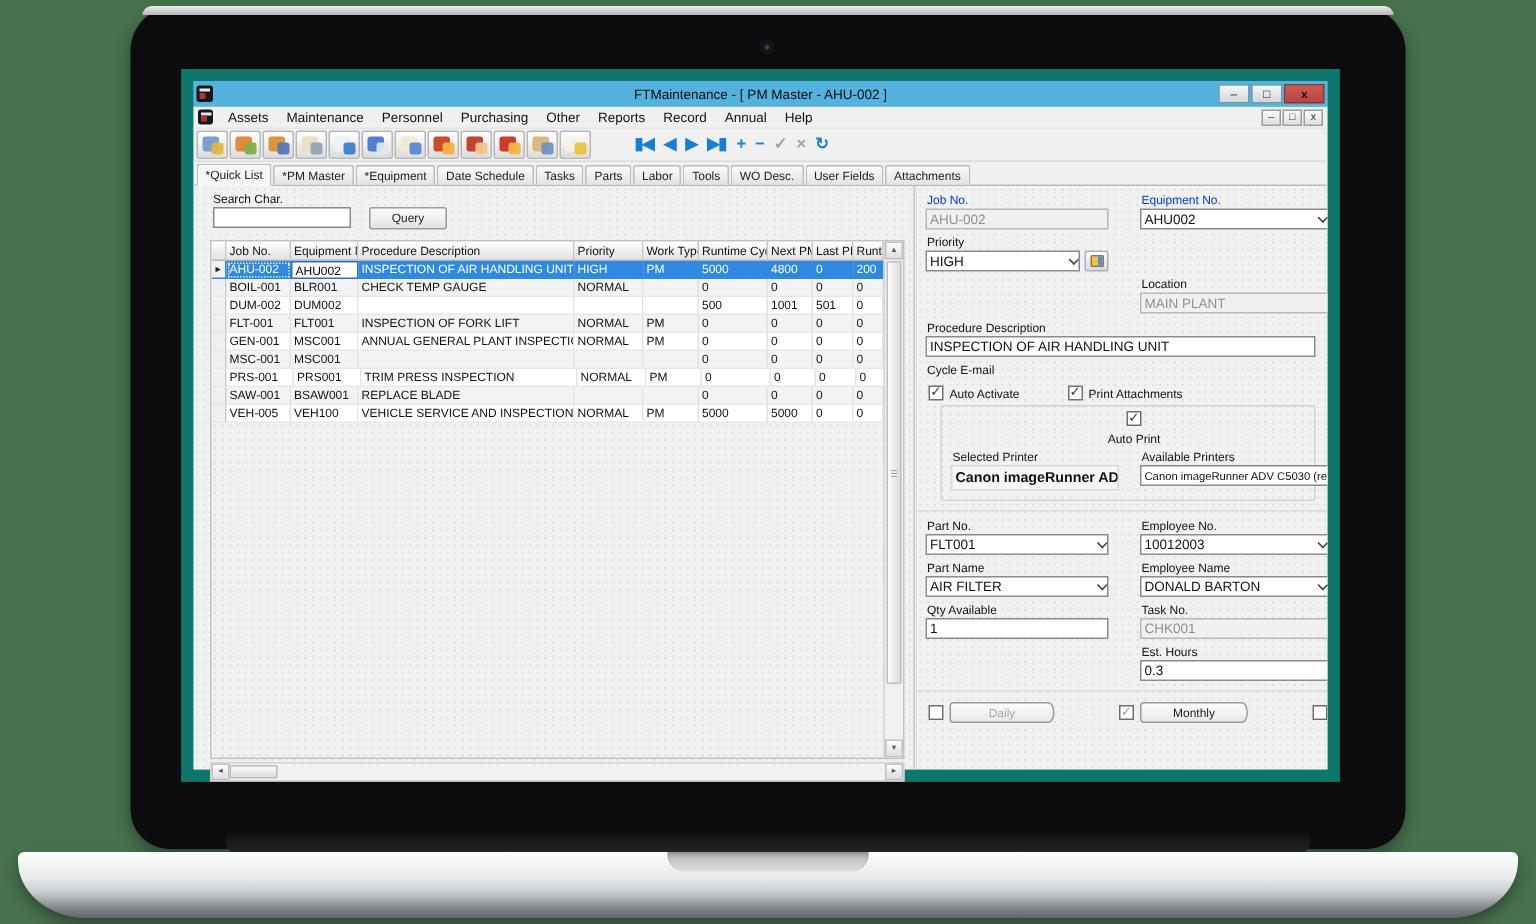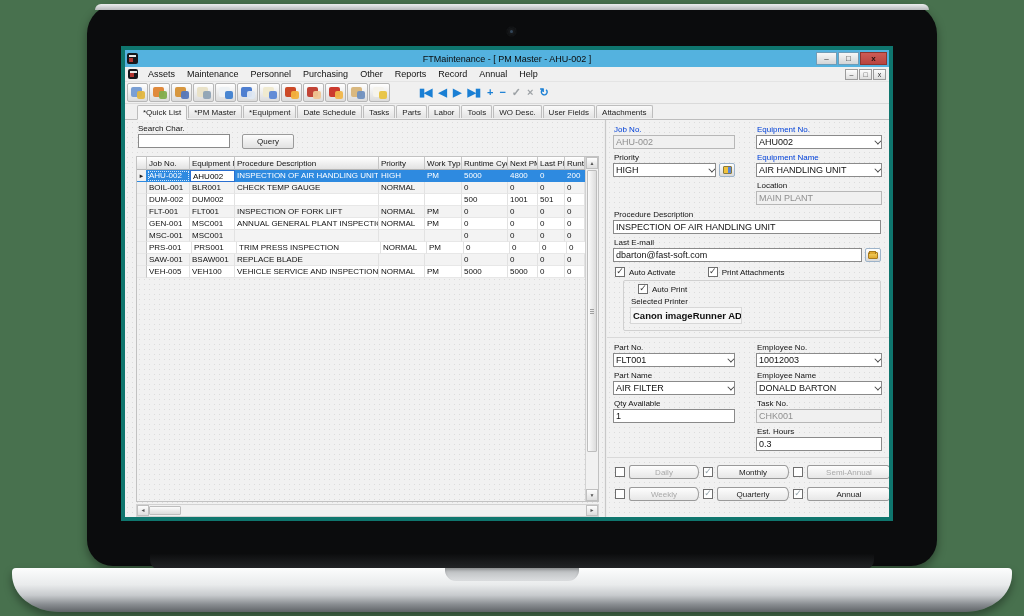--- a/index.html
+++ b/index.html
@@ -10,21 +10,21 @@
   .lid{position:absolute;left:87px;top:4px;width:850px;height:562px;background:#0b0c0d;border-radius:30px 30px 26px 26px;box-shadow:0 4px 10px rgba(0,0,0,.38);}
   .lid::before{content:"";position:absolute;left:8px;top:0;right:8px;height:6px;border-radius:30px 30px 0 0;background:linear-gradient(#eceeef,#b6b9bb);}
   .camera{position:absolute;left:50%;top:23px;width:9px;height:9px;margin-left:-5px;border-radius:50%;background:#17191b;box-shadow:inset 0 0 2px #000,0 0 1px #3a3d40;}
   .camera::after{content:"";position:absolute;left:3px;top:3px;width:3px;height:3px;border-radius:50%;background:#33475a;}
   .hinge{position:absolute;left:150px;top:554px;width:724px;height:16px;background:linear-gradient(#0c0d0e,#27292b);border-radius:0 0 10px 10px;}
   .base{position:absolute;left:12px;top:568px;width:1000px;height:44px;border-radius:4px 4px 46px 46px/4px 4px 38px 38px;background:linear-gradient(#fcfdfd,#e9ebec 38%,#c7cacd 62%,#8b8f93 82%,#5f6367);box-shadow:0 5px 9px rgba(0,0,0,.35);}
   .base::before{content:"";position:absolute;left:50%;top:0;width:134px;height:13px;margin-left:-67px;border-radius:0 0 11px 11px;background:linear-gradient(#b5b8ba,#dcdee0);box-shadow:inset 0 2px 3px rgba(0,0,0,.22);}
   .screen{position:absolute;left:34px;top:42px;width:772px;height:475px;background:#000;}
 
   
-  .app{position:absolute;inset:0;background:#22c55e;border:4px solid #0f766e;display:flex;flex-direction:column;font-size:9px;color:#111;}
+  .app{position:absolute;inset:0;background:#22c55e;border:8px solid #0f766e;display:flex;flex-direction:column;font-size:9px;color:#111;}
   .titlebar{height:17px;background:#54b2df;display:flex;align-items:center;padding:0 2px;position:relative;flex:0 0 auto;}
   .title{position:absolute;left:0;right:0;text-align:center;font-size:9px;color:#0b0b0b;}
   .app-icon{width:11px;height:11px;background:#16171c;border-radius:2px;position:relative;z-index:1;flex:0 0 auto;}
   .app-icon::after{content:"";position:absolute;left:2px;bottom:2px;width:4px;height:4px;background:#b23430;}
   .app-icon::before{content:"";position:absolute;left:2px;top:2px;width:7px;height:2px;background:#e8e8e8;}
   .win-btns{margin-left:auto;display:flex;gap:1px;z-index:1;}
   .wbtn{width:21px;height:13px;display:flex;align-items:center;justify-content:center;font-size:8px;line-height:1;background:linear-gradient(#f7f7f7,#d3d5d7);border:1px solid #6f9cb7;color:#222;cursor:pointer;}
   .wbtn.close{width:27px;background:linear-gradient(#cd5b55,#b9443f);border-color:#8d352f;color:#26100f;font-weight:bold;}
 
   .menubar{height:15px;display:flex;align-items:center;padding:0 3px;background:#f0f0f0;border-bottom:1px solid #e4e4e4;flex:0 0 auto;}
@@ -33,21 +33,21 @@
   .mdi-btns{margin-left:auto;display:flex;gap:1px;}
   .mdi-btn{width:13px;height:11px;border:1px solid #9b9b9b;background:linear-gradient(#fcfcfc,#dedede);font-size:7px;line-height:1;display:flex;align-items:center;justify-content:center;color:#333;}
 
   .toolbar{height:22px;display:flex;align-items:center;padding:0 2px;background:#f0f0f0;border-bottom:1px solid #dadada;flex:0 0 auto;}
   .tool-btn{width:21px;height:19px;margin-right:1px;border:1px solid #b7b7b7;border-radius:2px;background:linear-gradient(#ffffff,#dcdcdc);position:relative;overflow:hidden;flex:0 0 auto;cursor:pointer;}
   .ti-a{position:absolute;left:3px;top:3px;width:11px;height:10px;border-radius:2px;}
   .ti-b{position:absolute;right:2px;bottom:2px;width:8px;height:8px;border-radius:2px;opacity:.95;}
   .nav-group{display:flex;align-items:center;gap:7px;margin-left:28px;}
   .nav-btn{font-size:11px;font-weight:bold;letter-spacing:-1px;line-height:1;cursor:pointer;}
 
-  .tabbar{height:16px;display:flex;align-items:center;padding:0 12px;border-bottom:1px solid #bdbdbd;background:#f0f0f0;flex:0 0 auto;}
+  .tabbar{height:16px;display:flex;align-items:flex-end;padding:0 2px;border-bottom:1px solid #bdbdbd;background:#f0f0f0;flex:0 0 auto;}
   .tab{height:13px;padding:0 5px;border:1px solid #bdbdbd;border-bottom:none;border-radius:2px 2px 0 0;background:linear-gradient(#fafafa,#e3e3e3);margin-right:1px;font-size:8px;display:flex;align-items:center;color:#222;white-space:nowrap;cursor:pointer;}
   .tab.active{height:15px;background:#f6f6f6;margin-bottom:-1px;border-bottom:1px solid #f6f6f6;}
 
   .main{flex:1;display:flex;min-height:0;}
   .dots{background-color:#f1f1f1;background-image:radial-gradient(#dcdcdc .6px,transparent .7px);background-size:5px 5px;}
   .left-panel{width:479px;position:relative;flex:0 0 auto;}
   .divider{width:3px;background:#c8c8c8;border-left:1px solid #ececec;border-right:1px solid #ececec;flex:0 0 auto;}
   .right-panel{flex:1;padding:3px 8px 0 6px;overflow:hidden;}
 
   
@@ -89,26 +89,26 @@
   .with-btn .tb{flex:1;}
   .mini-btn{width:16px;height:14px;border:1px solid #9db3c9;border-radius:2px;background:linear-gradient(#ffffff,#d9d9d9);display:flex;align-items:center;justify-content:center;cursor:pointer;flex:0 0 auto;}
   .lookup-glyph{width:9px;height:8px;background:linear-gradient(90deg,#f0c23c 0 4px,#5b87d6 4px);border:1px solid #8a7a3a;border-radius:1px;}
   .folder-glyph{width:10px;height:7px;background:linear-gradient(#f2cf62,#dfa92f);border:1px solid #a8791d;border-radius:1px;position:relative;}
   .folder-glyph::before{content:"";position:absolute;left:0;top:-2px;width:5px;height:2px;background:#dfa92f;border:1px solid #a8791d;border-bottom:none;border-radius:1px 1px 0 0;}
   .cb{width:10px;height:10px;border:1px solid #6e6e6e;background:#fff;display:inline-flex;align-items:center;justify-content:center;font-size:9px;line-height:1;color:#3c3c3c;flex:0 0 auto;cursor:pointer;}
   .cb.checked::after{content:"\2713";margin-top:-1px;}
   .cb-row{display:flex;align-items:center;gap:4px;margin:5px 0 3px 2px;font-size:8px;}
   .cb-row .gap{width:24px;}
   .gbox{border:1px solid #d0d0d0;border-radius:2px;margin:1px 0 3px 10px;padding:1px 6px 6px 6px;}
-  .gbox .cb-row{margin:2px 0 1px 8px;}
+  .gbox .cb-row{margin:2px 0 1px 8px;flex-direction:column;}
   .pgrid{display:grid;grid-template-columns:112px 132px;column-gap:14px;}
   .printer-val{font-weight:bold;font-size:9.5px;border:1px solid #d7d7d7;background:#f6f6f6;height:17px;display:flex;align-items:center;padding:0 2px;white-space:nowrap;overflow:hidden;}
   .dd.small{font-size:7.5px;}
   .sep{height:1px;background:#d9d9d9;margin:6px -8px 3px -6px;}
-  .sched{display:grid;grid-template-columns:88px 90px 102px;row-gap:8px;margin:7px 0 0 2px;}
+  .sched{display:grid;grid-template-columns:88px 90px 102px;row-gap:8px;margin:7px 0 0 2px;gap:39px;}
   .sched-item{display:flex;align-items:center;gap:4px;}
   .sched-item .cb.checked::after{color:#93a3ab;}
   .sched-btn{flex:1;height:14px;border:1px solid #9a9a9a;border-radius:9px 15px 15px 9px/11px 26px 26px 11px;background:linear-gradient(#fdfdfd,#e7e7e7);font:8px "Liberation Sans",sans-serif;color:#1c1c1c;cursor:pointer;margin-right:4px;}
   .sched-btn.dis{color:#a9a9a9;}
 </style>
 </head>
 <body>
 
 <div class="stage">
   <div class="lid">
@@ -395,53 +395,40 @@
                 <div class="with-btn">
                   <div class="tb dd">
                       <span>HIGH</span>
                       <span class="dd-arrow"></span>
                     </div>
                   <div class="mini-btn">
                       <span class="lookup-glyph"></span>
                     </div>
                 </div>
               </div>
-              <div>
-                <span class="flabel blue">Equipment Name</span>
-                <div class="tb dd">
-                    <span>AIR HANDLING UNIT</span>
-                    <span class="dd-arrow"></span>
-                  </div>
-              </div>
             </div>
 
             <div class="frow">
               <div></div>
               <div>
                 <span class="flabel">Location</span>
                 <div class="tb dis">MAIN PLANT</div>
               </div>
             </div>
 
             <div class="frow wide" style="margin-top:3px;">
               <div>
                 <span class="flabel">Procedure Description</span>
                 <div class="tb">INSPECTION OF AIR HANDLING UNIT</div>
               </div>
             </div>
 
             <div class="frow wide">
               <div>
-                <span class="flabel">Last E-mail</span>
-                <div class="with-btn">
-                  <div class="tb">dbarton@fast-soft.com</div>
-                  <div class="mini-btn">
-                      <span class="folder-glyph"></span>
-                    </div>
-                </div>
+                <span class="flabel">Cycle E-mail</span>
               </div>
             </div>
 
             <div class="cb-row">
               <span class="cb checked" id="cb-auto-activate"></span>
               <span>Auto Activate</span>
               <span class="gap"></span>
               <span class="cb checked" id="cb-print-attachments"></span>
               <span>Print Attachments</span>
             </div>
@@ -449,20 +436,27 @@
             <div class="gbox">
               <div class="cb-row">
                 <span class="cb checked" id="cb-auto-print"></span>
                 <span>Auto Print</span>
               </div>
               <div class="pgrid">
                 <div>
                   <span class="flabel">Selected Printer</span>
                   <div class="printer-val">Canon imageRunner ADV</div>
                 </div>
+                <div>
+                  <span class="flabel">Available Printers</span>
+                  <div class="tb dd small">
+                      <span>Canon imageRunner ADV C5030 (re</span>
+                      <span class="dd-arrow"></span>
+                    </div>
+                </div>
               </div>
             </div>
 
             <div class="sep"></div>
 
             <div class="frow">
               <div>
                 <span class="flabel">Part No.</span>
                 <div class="tb dd">
                     <span>FLT001</span>

